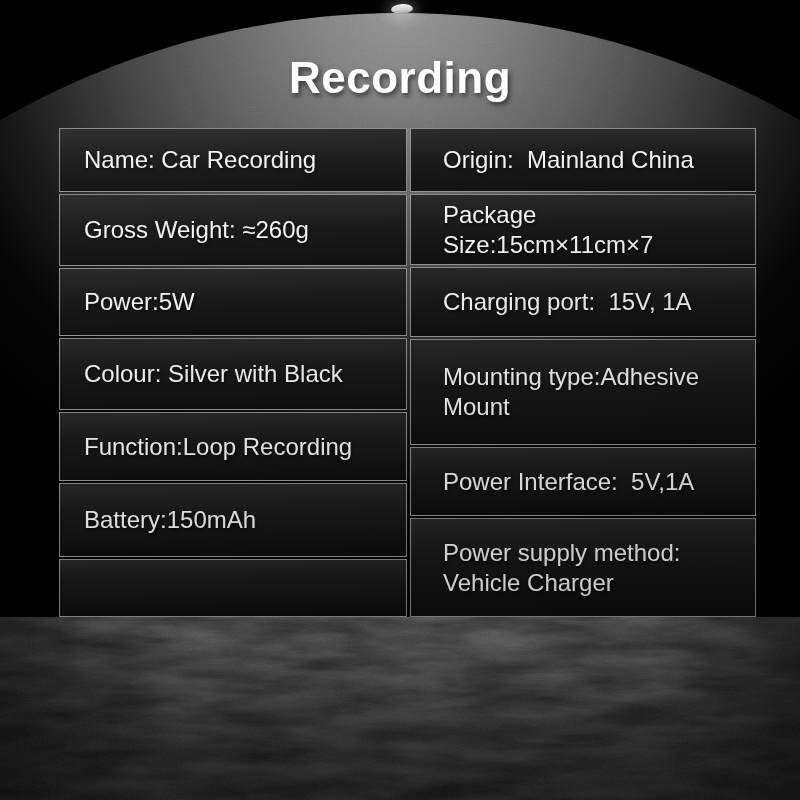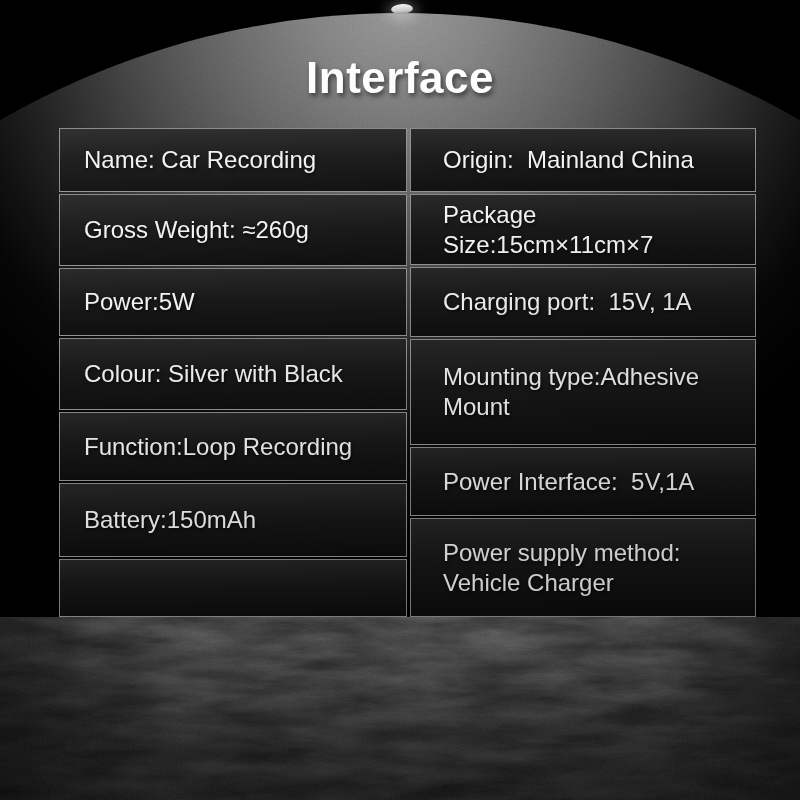--- a/index.html
+++ b/index.html
@@ -121,21 +121,21 @@
   <div class="lamp"></div>
 
   <div class="floor">
     <svg width="800" height="183">
       <rect width="800" height="183" filter="url(#f-blotch)" opacity="0.5"></rect>
       <rect width="800" height="183" filter="url(#f-grain-dark)" opacity="0.18"></rect>
       <rect width="800" height="183" filter="url(#f-grain-light)" opacity="0.07"></rect>
     </svg>
   </div>
 
-  <h1 class="title">Interface</h1>
+  <h1 class="title">Recording</h1>
 
   <div class="params-table">
     <div class="col col-left">
       <div class="cell">Name: Car Recording</div>
       <div class="cell">Gross Weight: ≈260g</div>
       <div class="cell">Power:5W</div>
       <div class="cell">Colour: Silver with Black</div>
       <div class="cell">Function:Loop Recording</div>
       <div class="cell">Battery:150mAh</div>
       <div class="cell"></div>

